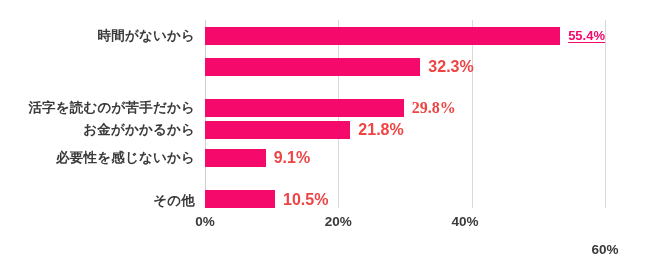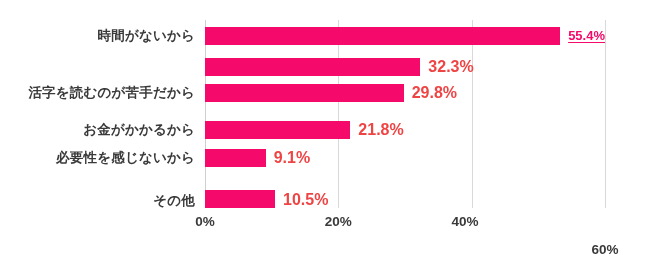--- a/index.html
+++ b/index.html
@@ -122,21 +122,21 @@
     <div class="rows">
         <div class="bar-row" style="top: 0px; height: 31.3333px;">
           <div class="cat-label">時間がないから</div>
           <div class="bar" style="width: 369.333px; background: rgb(245, 9, 107);"></div>
           <div class="bar-value highlight">55.4%</div>
         </div>
         <div class="bar-row" style="top: 31.3333px; height: 31.3333px;">
           <div class="bar" style="width: 215.333px; background: rgb(245, 9, 107);"></div>
           <div class="bar-value">32.3%</div>
         </div>
-        <div class="bar-row" style="top: 57px; height: 31.3333px;">
+        <div class="bar-row" style="top: 72px; height: 31.3333px; font-family: Liberation Serif, serif;">
           <div class="cat-label">活字を読むのが苦手だから</div>
           <div class="bar" style="width: 198.667px; background: rgb(245, 9, 107);"></div>
           <div class="bar-value">29.8%</div>
         </div>
         <div class="bar-row" style="top: 94px; height: 31.3333px;">
           <div class="cat-label">お金がかかるから</div>
           <div class="bar" style="width: 145.333px; background: rgb(245, 9, 107);"></div>
           <div class="bar-value">21.8%</div>
         </div>
         <div class="bar-row" style="top: 122px; height: 31.3333px;">

